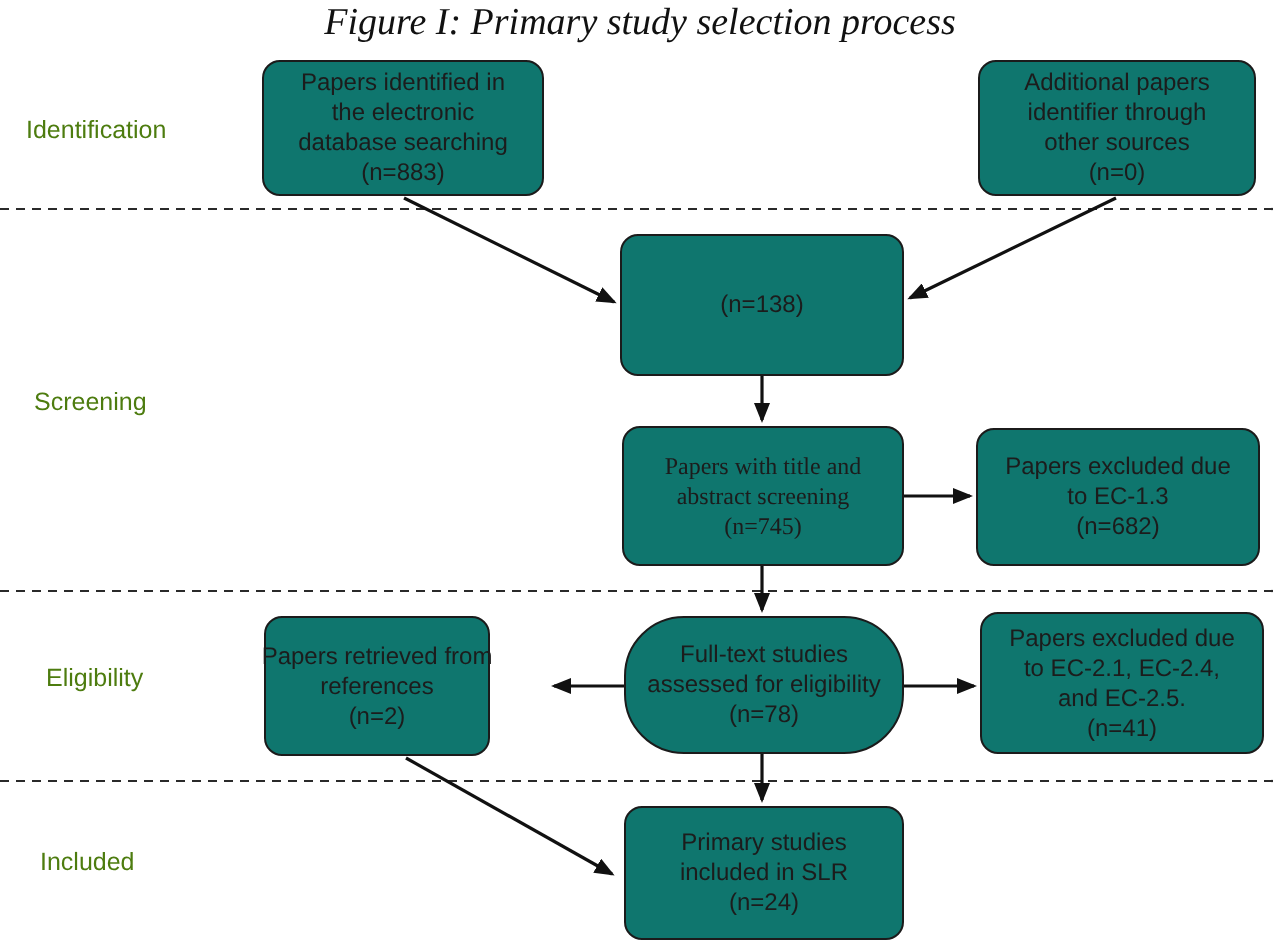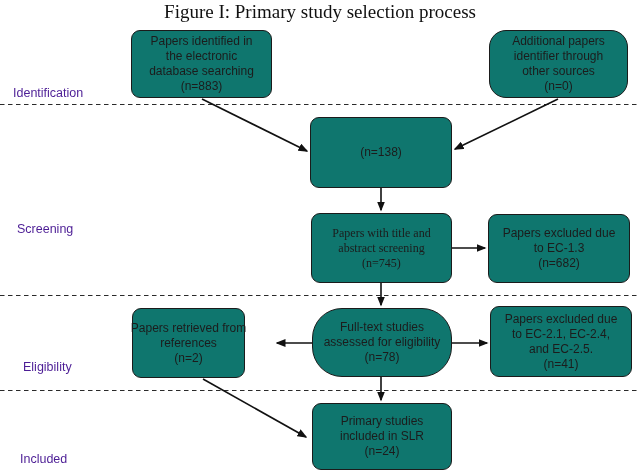--- a/index.html
+++ b/index.html
@@ -15,54 +15,54 @@
   .caption {
     position: absolute;
     top: 0;
     left: 0;
     width: 640px;
     text-align: center;
     font-family: "Liberation Serif", serif;
     font-size: 19px;
     line-height: 24px;
     color: #111111;
+    font-style: italic;
   }
   .connectors {
     position: absolute;
     left: 0;
     top: 0;
     width: 640px;
     height: 474px;
   }
   .stage-label {
     position: absolute;
     font-size: 12.5px;
     line-height: 15px;
-    color: #4c1d95;
+    color: #4d7c0f;
     white-space: nowrap;
-    margin-top: 28px;
   }
   .box {
     position: absolute;
     box-sizing: border-box;
     background: #0f766e;
     border: 1.6px solid #1b1b1b;
     border-radius: 9px;
     display: flex;
     flex-direction: column;
     justify-content: center;
     align-items: center;
     text-align: center;
     font-size: 12px;
     line-height: 15px;
     color: #1c1c1c;
   }
   .box .ln { white-space: nowrap; }
   .b-identified { left: 131px; top: 30px;  width: 141px; height: 68px; }
-  .b-additional { left: 489px; top: 30px;  width: 139px; height: 68px; border-radius: 17px; }
+  .b-additional { left: 489px; top: 30px;  width: 139px; height: 68px; }
   .b-duplicated { left: 310px; top: 117px; width: 142px; height: 71px; }
   .b-titlescreen{ left: 311px; top: 213px; width: 141px; height: 70px; font-family: Liberation Serif, serif; }
   .b-excl13     { left: 488px; top: 214px; width: 142px; height: 69px; }
   .b-retrieved  { left: 132px; top: 308px; width: 113px; height: 70px; }
   .b-fulltext   { left: 312px; top: 308px; width: 140px; height: 69px; border-radius: 30px; }
   .b-excl2      { left: 490px; top: 306px; width: 142px; height: 71px; }
   .b-primary    { left: 312px; top: 403px; width: 140px; height: 67px; }
   .l-identification { left: 13px; top: 58px; }
   .l-screening      { left: 17px; top: 194px; }
   .l-eligibility    { left: 23px; top: 332px; }

